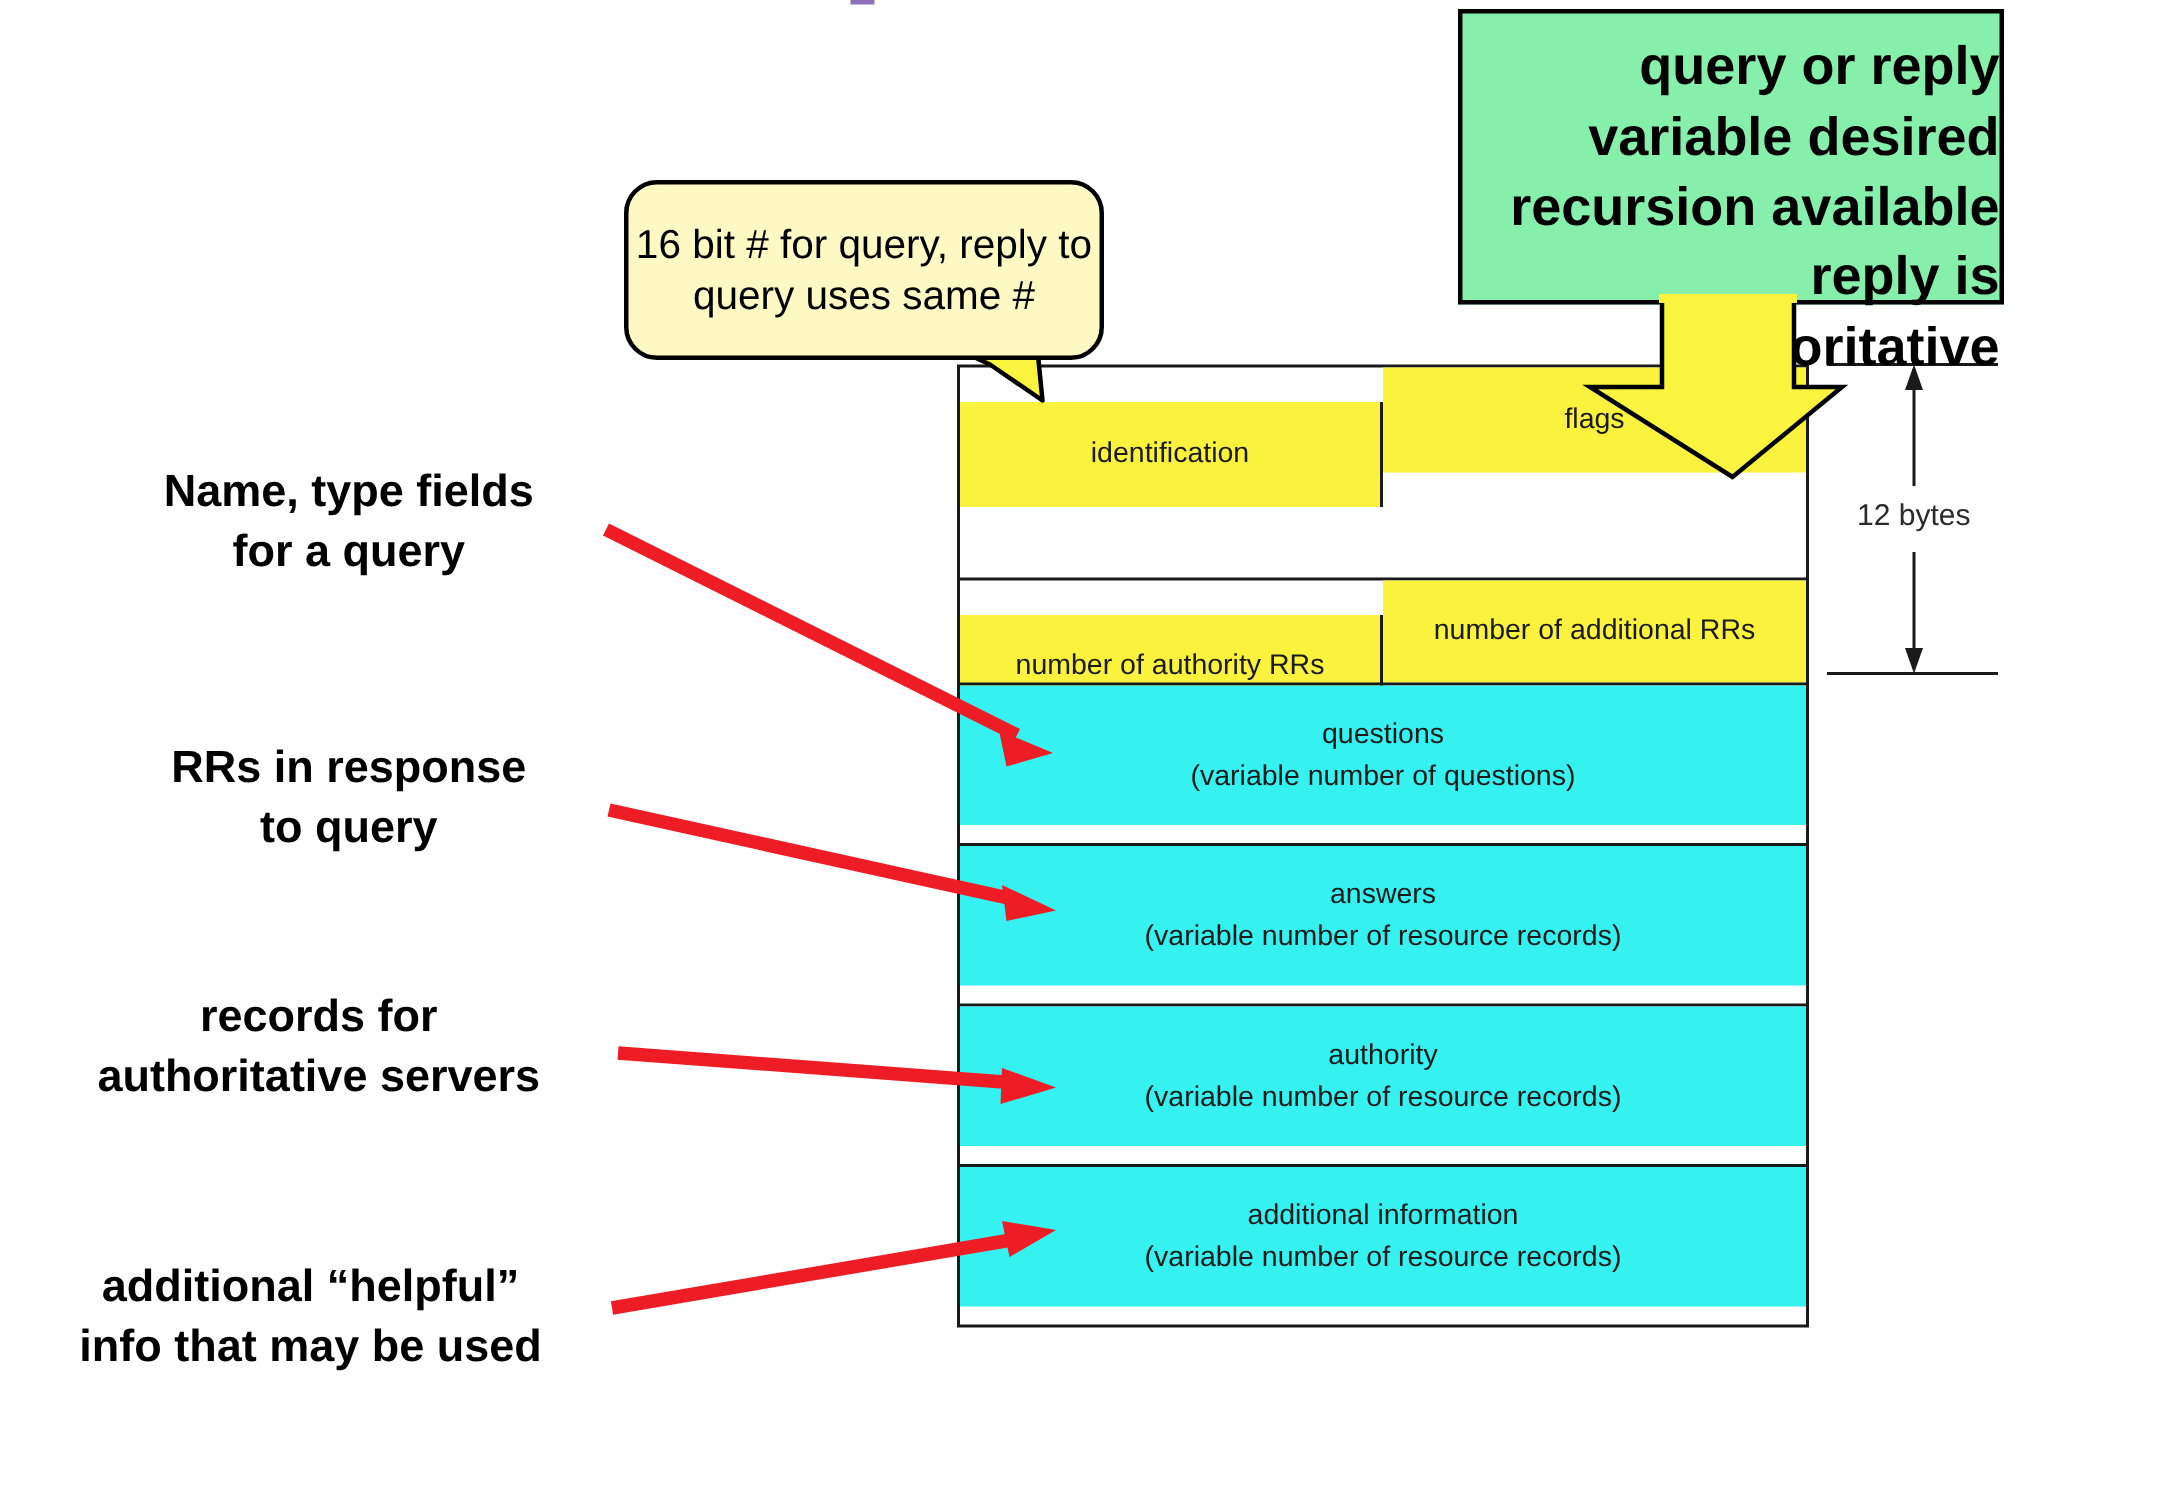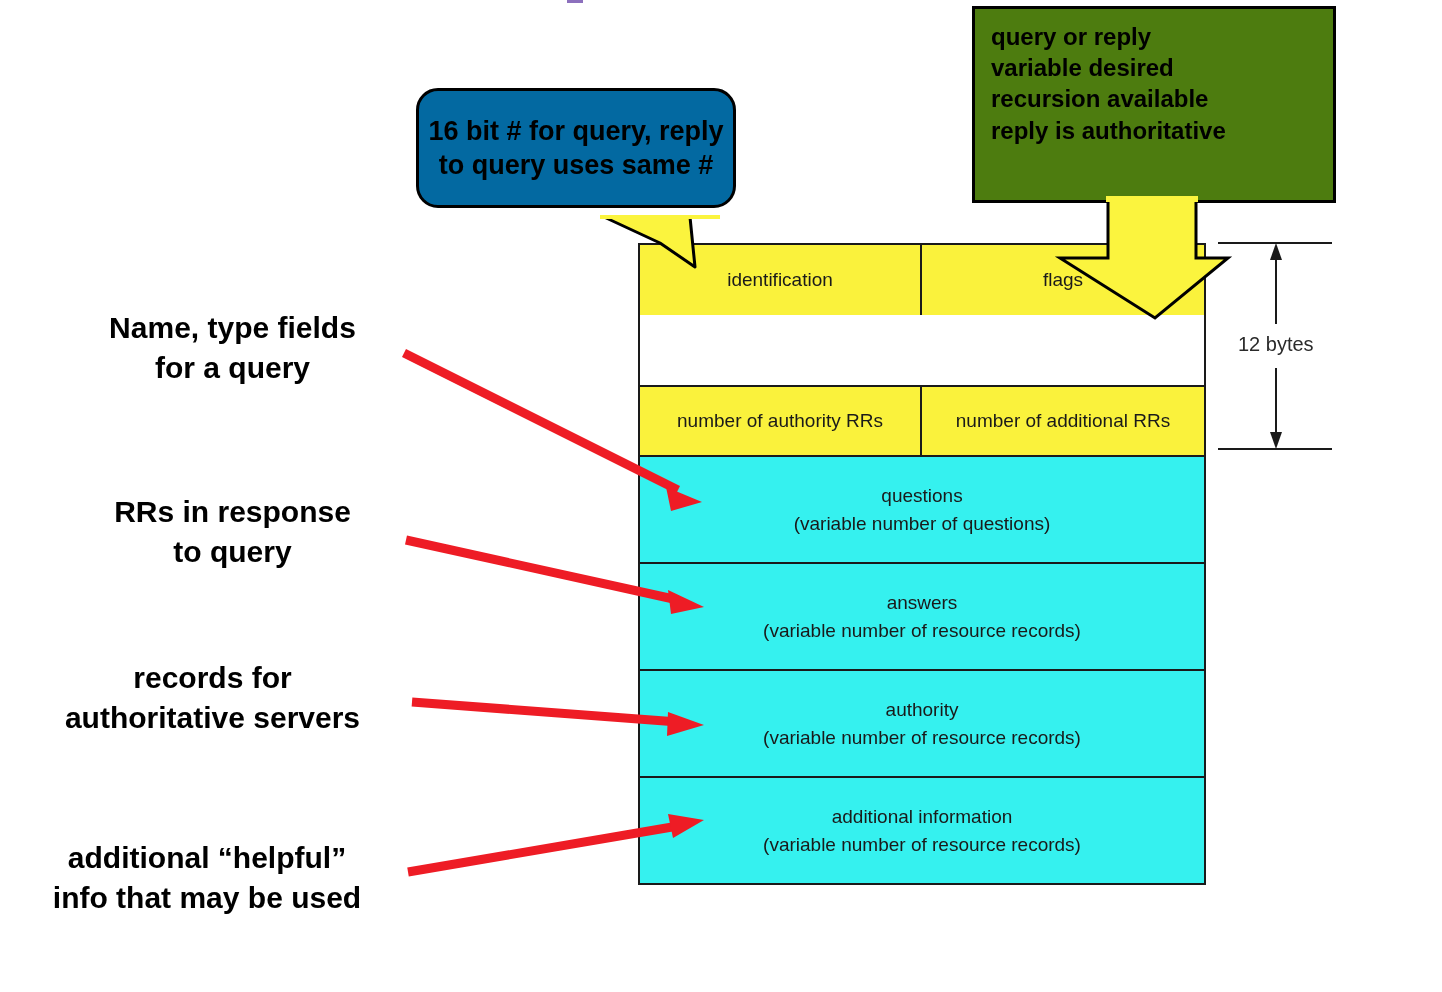--- a/index.html
+++ b/index.html
@@ -54,46 +54,46 @@
     font-family: "Liberation Sans", sans-serif;
     font-weight: 400;
     font-size: 19px;
     line-height: 1.45;
     color: #1a1a1a;
     text-align: center;
     overflow: hidden;
   }
   .hdr-row { height: 70px; }
   .hdr-row .pcell { width: 50%; height: 100%; }
-  .hdr-row .pcell.left { border-right: 2px solid #1a1a1a; }
+  .hdr-row .pcell.left { border-right: 2px solid #1a1a1a; margin-top: 23px; }
   .hdr-row.r2, .hdr-row.r3 { border-top: 2px solid #1a1a1a; }
   .sec-row {
-    height: 107px;
+    height: 95px;
     border-top: 2px solid #1a1a1a;
   }
   .sec-row .pcell { width: 100%; height: 100%; }
   .yellowbg { background: #faf23c; }
   .cyanbg   { background: #35f1ef; }
 
   
   #bubble-id {
     position: absolute;
     left: 416px;
-    top: 88px;
+    top: 120px;
     width: 320px;
     height: 120px;
-    background: #0369a1;
+    background: #fef9c3;
     border: 3px solid #000000;
     border-radius: 22px;
     box-sizing: border-box;
     display: flex;
     flex-direction: column;
     align-items: center;
     justify-content: center;
-    font-weight: 700;
+    font-weight: 400;
     font-size: 27px;
     line-height: 1.26;
     color: #000000;
     text-align: center;
     z-index: 6;
   }
   #bubble-id-tail {
     position: absolute;
     left: 600px;
     top: 215px;
@@ -102,29 +102,29 @@
     z-index: 5;
   }
 
   
   #bubble-flags {
     position: absolute;
     left: 972px;
     top: 6px;
     width: 364px;
     height: 197px;
-    background: #4d7c0f;
+    background: #86efac;
     border: 3px solid #000000;
     box-sizing: border-box;
     padding: 12px 0 0 16px;
     font-weight: 700;
-    font-size: 24px;
+    font-size: 36px;
     line-height: 1.30;
     color: #000000;
-    text-align: left;
+    text-align: right;
     z-index: 6;
   }
   #flags-arrow {
     position: absolute;
     left: 1040px;
     top: 196px;
     width: 210px;
     height: 125px;
     z-index: 7;
   }

